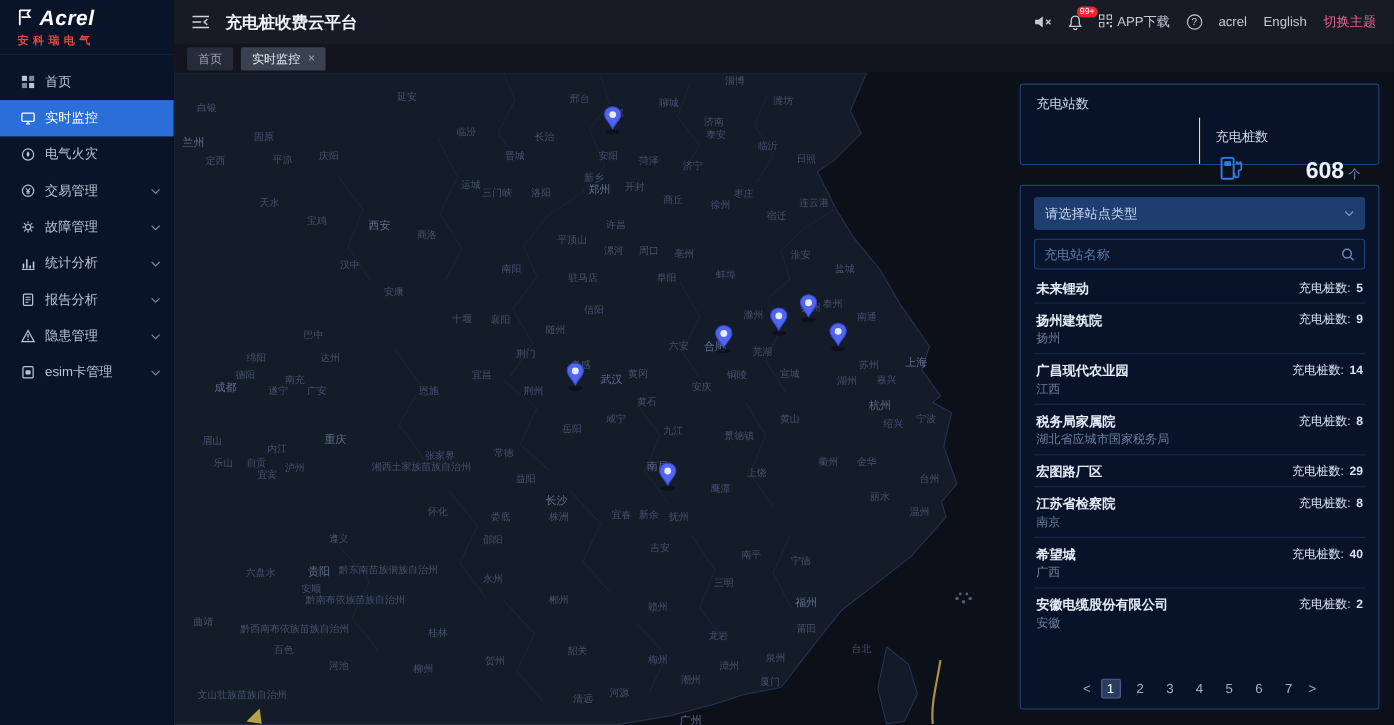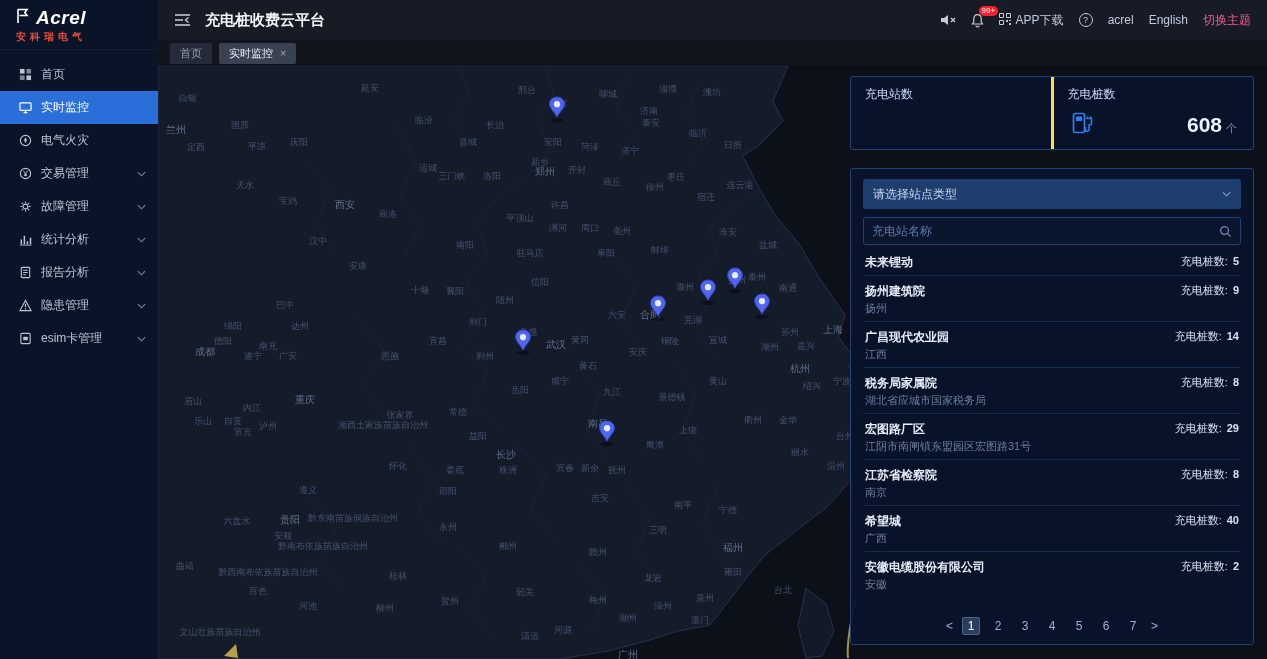--- a/index.html
+++ b/index.html
@@ -47,26 +47,26 @@
   
   .content { position:relative; flex:1; overflow:hidden; background:#0c1018; }
   .map-svg { position:absolute; left:0; top:0; }
   .map-layer { position:absolute; inset:0; z-index:1; }
   .map-label { position:absolute; transform:translate(-50%,-50%); font-size:9px; color:#46536f;
     white-space:nowrap; }
   .map-label.big { font-size:10px; color:#60708f; }
   .pin { position:absolute; cursor:pointer; }
 
   
-  .overlay { position:absolute; top:10px; right:13px; width:404px; z-index:2; display:flex;
+  .overlay { position:absolute; top:10px; right:13px; width:327px; z-index:2; display:flex;
     flex-direction:column; gap:18px; }
   .card { background:rgba(8,20,42,0.96); border:1px solid #1e4377; border-radius:3px; }
   .stats-card { display:flex; height:74px; }
   .stat-half { flex:1; padding:9px 14px 8px; }
-  .stat-half + .stat-half { border-left:3px solid #fde047; }
+  .stat-half + .stat-half { border-left:1px solid #fde047;margin-top:30px; }
   .stat-label { font-size:12px; color:#c8d6ee; }
   .stat-row { display:flex; align-items:center; justify-content:space-between; margin-top:8px;
     padding:0 2px; }
   .stat-value { color:#eaf2ff; font-size:21px; font-weight:bold; }
   .stat-unit { font-size:11px; color:#7d93bb; font-weight:normal; margin-left:4px; }
 
   .list-card { height:477px; padding:10px 12px 4px; display:flex; flex-direction:column; }
   .select { height:30px; background:#1e3e6f; border-radius:3px; display:flex; align-items:center;
     justify-content:space-between; padding:0 10px; font-size:12px; color:#c9d7ef; cursor:pointer; }
   .sel-chev { color:#7f96bd; display:inline-flex; }
@@ -313,21 +313,21 @@
         </g>
       </svg>
 
       <div class="map-layer">
           <span class="map-label" style="left: 30px; top: 32px;">白银</span>
           <span class="map-label" style="left: 212px; top: 22px; text-align: center;">延安</span>
           <span class="map-label" style="left: 266px; top: 54px;">临汾</span>
           <span class="map-label" style="left: 369px; top: 24px;">邢台</span>
           <span class="map-label" style="left: 400px; top: 38px;">邯郸</span>
           <span class="map-label" style="left: 450px; top: 28px;">聊城</span>
-          <span class="map-label" style="left: 510px; top: 23px;">淄博</span>
+          <span class="map-label" style="left: 510px; top: 8px;">淄博</span>
           <span class="map-label" style="left: 554px; top: 26px;">潍坊</span>
           <span class="map-label" style="left: 491px; top: 45px;">济南</span>
           <span class="map-label" style="left: 493px; top: 57px;">泰安</span>
           <span class="map-label big" style="left: 18px; top: 64px;">兰州</span>
           <span class="map-label" style="left: 38px; top: 81px;">定西</span>
           <span class="map-label" style="left: 82px; top: 59px;">固原</span>
           <span class="map-label" style="left: 99px; top: 80px;">平凉</span>
           <span class="map-label" style="left: 141px; top: 76px;">庆阳</span>
           <span class="map-label" style="left: 337px; top: 59px;">长治</span>
           <span class="map-label" style="left: 310px; top: 76px;">晋城</span>
@@ -566,21 +566,20 @@
                   <span class="st-name">税务局家属院</span>
                   <span class="st-count">充电桩数: <b>8</b></span>
                 </div>
                 <div class="st-loc">湖北省应城市国家税务局</div>
               </div>
               <div class="station">
                 <div class="st-row">
                   <span class="st-name">宏图路厂区</span>
                   <span class="st-count">充电桩数: <b>29</b></span>
                 </div>
-                <div class="st-loc">江阴市南闸镇东盟园区宏图路31号</div>
               </div>
               <div class="station">
                 <div class="st-row">
                   <span class="st-name">江苏省检察院</span>
                   <span class="st-count">充电桩数: <b>8</b></span>
                 </div>
                 <div class="st-loc">南京</div>
               </div>
               <div class="station">
                 <div class="st-row">

